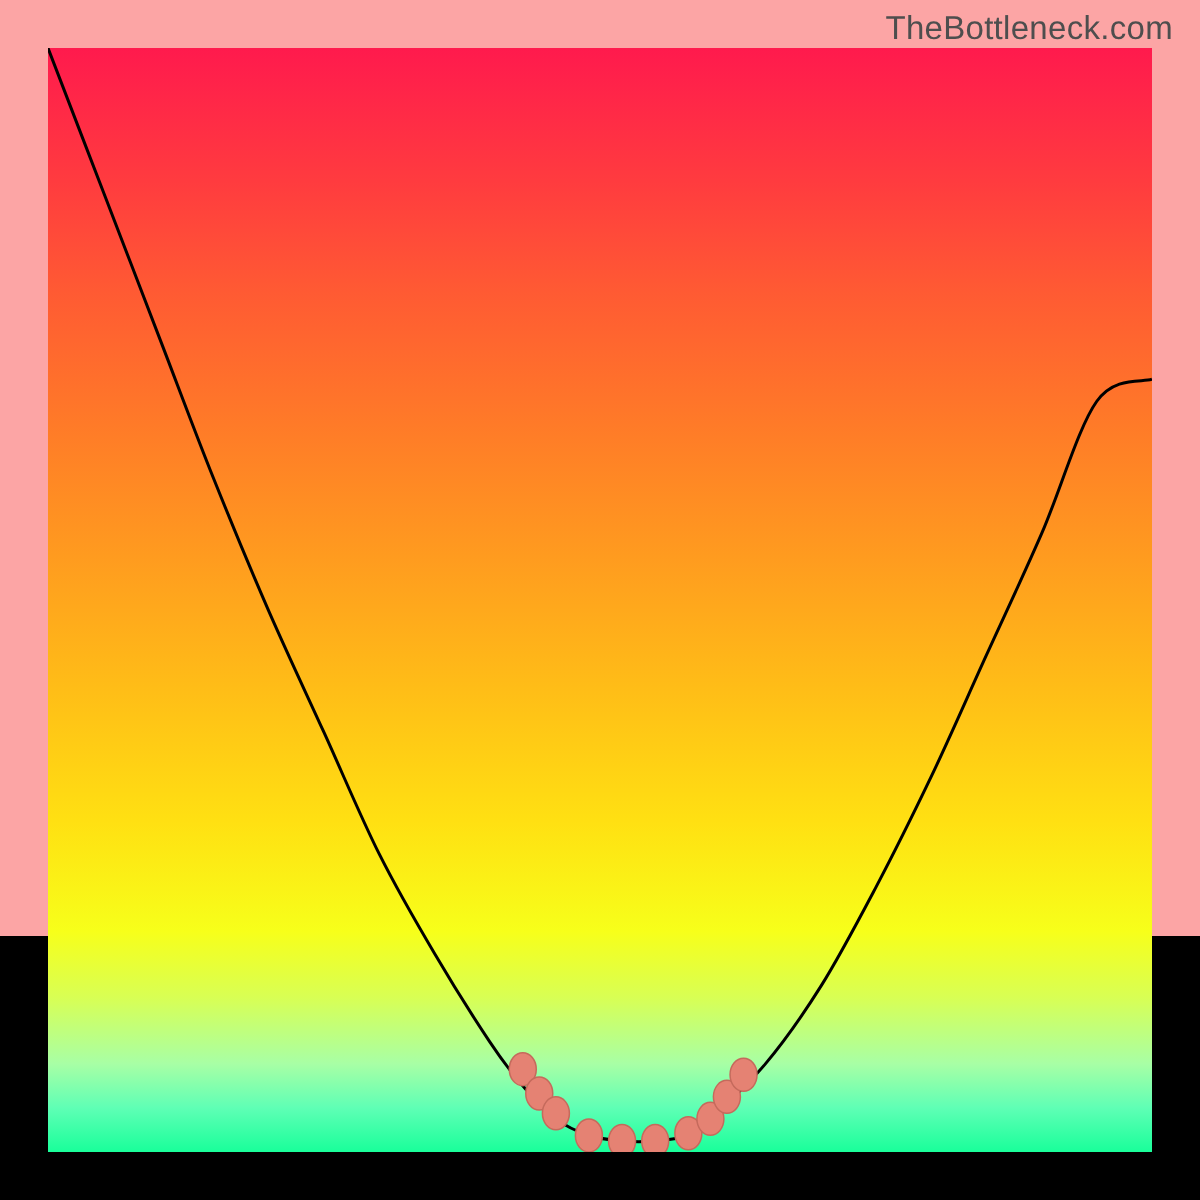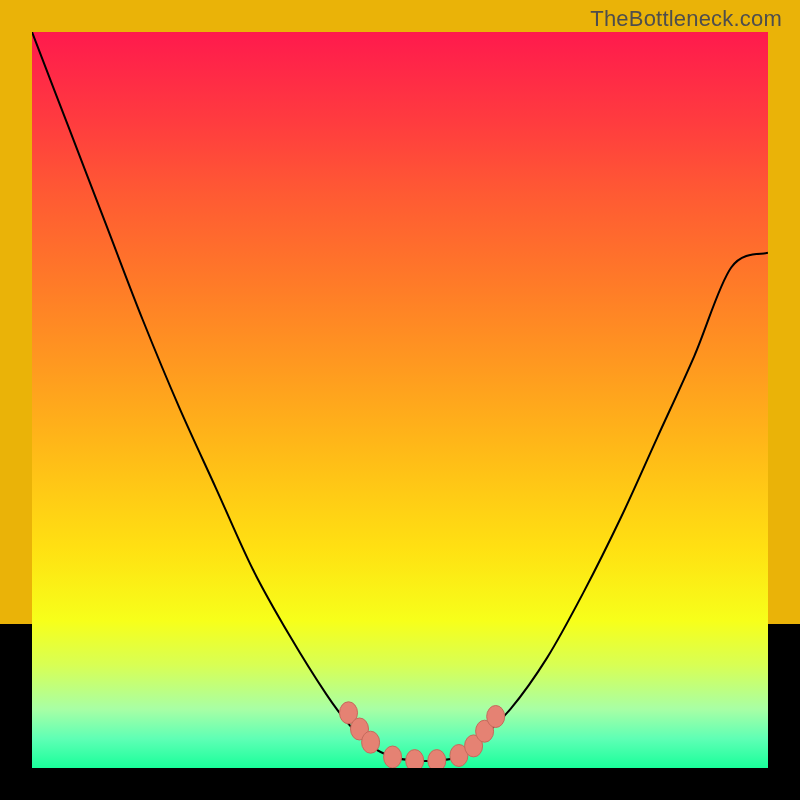--- a/index.html
+++ b/index.html
@@ -8,21 +8,21 @@
     width: 800px;
     height: 800px;
     overflow: hidden;
     background: #000;
     font-family: Arial, Helvetica, sans-serif;
   }
   .frame {
     position: relative;
     width: 800px;
     height: 624px;
-    background: #eab308;
+    background: #fca5a5;
   }
   .plot-area {
     position: absolute;
     left: 32px;
     top: 32px;
     width: 736px;
     height: 736px;
     overflow: hidden;
   }
   .gradient-bg {

